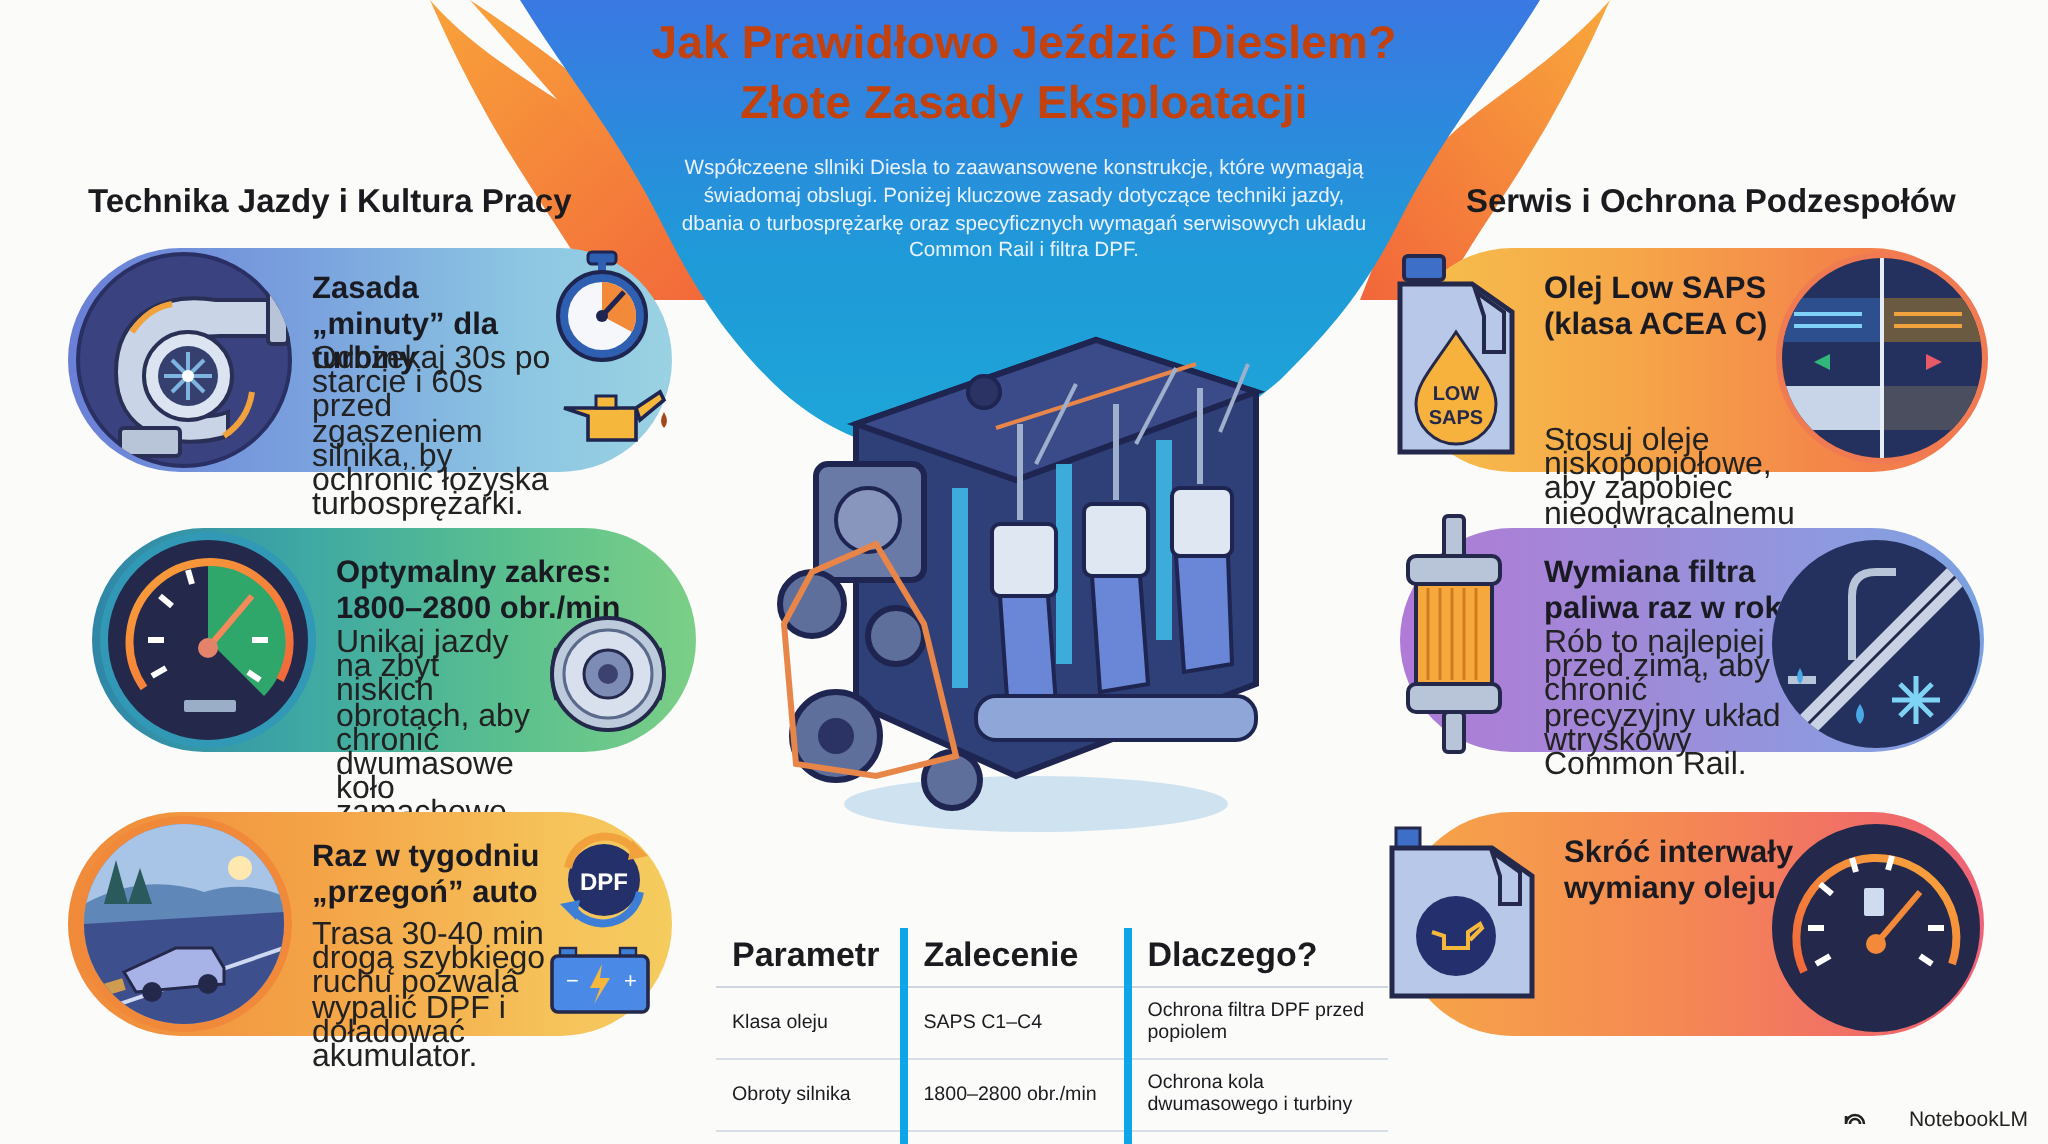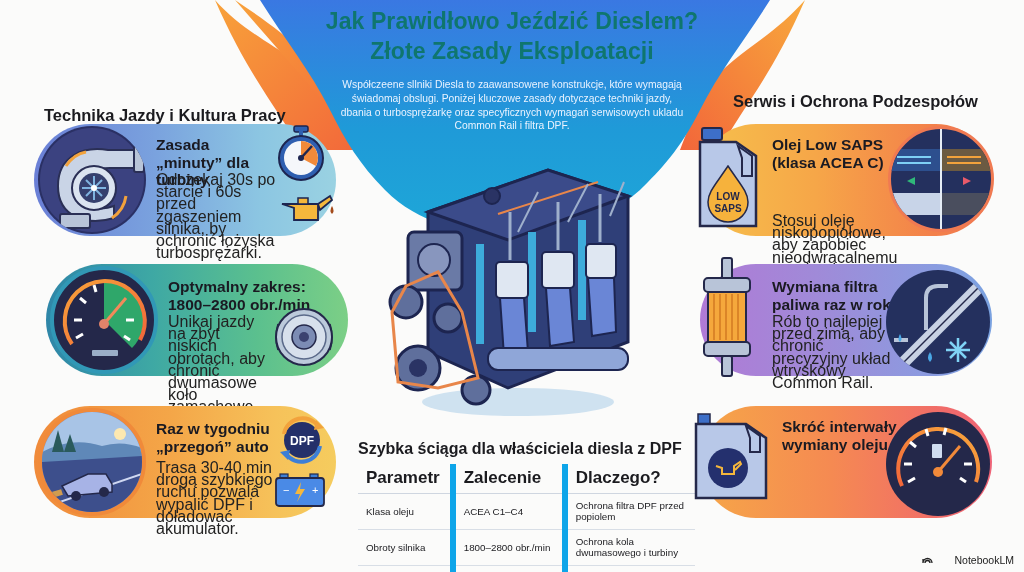--- a/index.html
+++ b/index.html
@@ -2,36 +2,36 @@
 <html><head>
 <meta charset="utf-8">
 <style>
   * { box-sizing: border-box; margin: 0; padding: 0; }
   html, body { width: 1024px; height: 572px; overflow: hidden; background: #fbfbfa; font-family: "Liberation Sans", "DejaVu Sans", sans-serif; color: #1d1d22; }
   .canvas { position: relative; width: 1024px; height: 572px; overflow: hidden; }
 
   
   .bg-svg { position: absolute; left: 0; top: 0; width: 1024px; height: 572px; }
 
-  .hero-title { position: absolute; left: 290px; top: 6px; width: 444px; text-align: center; color: #0f766e; font-weight: 700; font-size: 23px; line-height: 30px; letter-spacing: 0.1px; }
+  .hero-title { position: absolute; left: 290px; top: 6px; width: 444px; text-align: center; color: #c2410c; font-weight: 700; font-size: 23px; line-height: 30px; letter-spacing: 0.1px; }
   .hero-sub { position: absolute; left: 340px; top: 78px; width: 344px; text-align: center; color: #eaf3ff; font-size: 10.3px; line-height: 13.8px; }
 
   .section-title { position: absolute; font-weight: 700; font-size: 16.5px; color: #1b1b1f; white-space: nowrap; }
 
   .card { position: absolute; height: 112px; border-radius: 56px; }
   .card .icon-circle { position: absolute; left: 12px; top: 1px; width: 110px; height: 110px; border-radius: 50%; overflow: hidden; }
   .card .ctitle { position: absolute; font-weight: 700; font-size: 15.5px; line-height: 17.5px; color: #1a1a22; }
   .card .cdesc { position: absolute; font-size: 16px; line-height: 12.2px; color: #222; }
   .card .side-art { position: absolute; }
 
   .cheat-title { position: absolute; left: 358px; top: 440px; font-weight: 700; font-size: 16px; color: #1b1b1f; white-space: nowrap; }
   table.cheat { position: absolute; left: 358px; top: 464px; border-collapse: collapse; font-size: 9.8px; color: #1b1b1f; }
   table.cheat th { text-align: left; font-weight: 700; font-size: 17px; padding: 4px 10px 5px 8px; border-bottom: 1px solid #cfd6e0; }
   table.cheat td { padding: 6px 10px 7px 8px; border-bottom: 1px solid #d8dee6; }
-  table.cheat th + th, table.cheat td + td { border-left: 6px solid #0ea5e9; }
+  table.cheat th + th, table.cheat td + td { border-left: 4px solid #0ea5e9; }
   table.cheat tr:last-child td { border-bottom: none; }
 
   .brand { position: absolute; right: 10px; bottom: 6px; font-size: 10.5px; color: #222; display: flex; align-items: center; gap: 21px; }
 </style>
 </head>
 <body>
 
 <div class="canvas">
 
   <svg class="bg-svg" viewBox="0 0 1024 572">
@@ -55,21 +55,21 @@
     <path d="M805 0 C 770 40, 730 55, 710 85 C 695 110, 690 125, 680 150 L 720 150 C 740 110, 770 80, 805 0 Z" fill="url(#orangeR)"></path>
     <path d="M260 0 L 770 0 C 745 40, 720 70, 700 110 C 680 150, 660 170, 640 190 C 600 225, 560 232, 512 232 C 462 232, 420 225, 385 190 C 360 165, 345 140, 330 110 C 310 70, 285 40, 260 0 Z" fill="url(#heroGrad)"></path>
   </svg>
 
   <div class="hero-title">
     <div>Jak Prawidłowo Jeździć Dieslem?</div>
     <div>Złote Zasady Eksploatacji</div>
   </div>
   <div class="hero-sub">Współczeene sllniki Diesla to zaawansowene konstrukcje, które wymagają świadomaj obslugi. Poniżej kluczowe zasady dotyczące techniki jazdy, dbania o turbosprężarkę oraz specyficznych wymagań serwisowych ukladu Common Rail i filtra DPF.</div>
 
-  <div class="section-title" style="left:44px; top:106px;">Technika Jazdy i Kultura Pracy</div>
+  <div class="section-title" style="left:44px; top:92px;">Technika Jazdy i Kultura Pracy</div>
   <div class="section-title" style="left:733px; top:92px;">Serwis i Ochrona Podzespołów</div>
 
   <div class="card" style="left:34px; top:124px; width:302px; background: linear-gradient(90deg,#6a7fd6 0%,#7aa2de 40%,#8cc6e2 75%,#9ad2e2 100%);">
     <div class="icon-circle" style="left:4px; top:2px; width:108px; height:108px; background:#2a3064;">
       <svg width="108" height="108" viewBox="0 0 108 108">
         <circle cx="54" cy="54" r="52" fill="#3b4280"></circle>
         <path d="M20 60 C 20 30, 45 20, 70 24 L 100 24 L 100 42 L 72 42 C 60 42, 40 48, 40 62 C 40 80, 60 86, 76 80 L 76 92 C 50 100, 20 92, 20 60 Z" fill="#c9d4e6" stroke="#2a2f55" stroke-width="2"></path>
         <circle cx="56" cy="62" r="22" fill="#dbe4f0" stroke="#2a2f55" stroke-width="2"></circle>
         <circle cx="56" cy="62" r="15" fill="#35406e"></circle>
         <g stroke="#7fb4e0" stroke-width="2">
@@ -216,33 +216,32 @@
       <rect x="110" y="196" width="140" height="22" rx="10" fill="#8fa6d8" stroke="#1d2550" stroke-width="2"></rect>
       <circle cx="28" cy="150" r="16" fill="#5f6f9c" stroke="#1d2550" stroke-width="3"></circle>
       <circle cx="70" cy="166" r="14" fill="#5f6f9c" stroke="#1d2550" stroke-width="3"></circle>
       <circle cx="40" cy="216" r="22" fill="#5f6f9c" stroke="#1d2550" stroke-width="3"></circle>
       <circle cx="40" cy="216" r="9" fill="#2a3364"></circle>
       <circle cx="98" cy="238" r="14" fill="#5f6f9c" stroke="#1d2550" stroke-width="3"></circle>
       <path d="M28 134 L 60 120 L 84 160 L 100 226 L 60 236 L 20 230 L 14 160 Z" stroke="#e8864a" stroke-width="3" fill="none"></path>
     </svg>
   </div>
 
-  <div class="cheat-title">Szybka ściąga dla właściciela diesla z DPF</div>
   <table class="cheat">
     <thead>
       <tr>
         <th style="width:78px;">Parametr</th>
         <th style="width:112px;">Zalecenie</th>
         <th style="width:130px;">Dlaczego?</th>
       </tr>
     </thead>
     <tbody>
       <tr>
         <td>Klasa oleju</td>
-        <td>ACEA C1–C4</td>
+        <td>SAPS C1–C4</td>
         <td>Ochrona filtra DPF przed popiolem</td>
       </tr>
       <tr>
         <td>Obroty silnika</td>
         <td>1800–2800 obr./min</td>
         <td>Ochrona kola dwumasowego i turbiny</td>
       </tr>
       <tr>
         <td>Trasa miejska</td>
         <td>Max 3–5 km (rzadko)</td>

